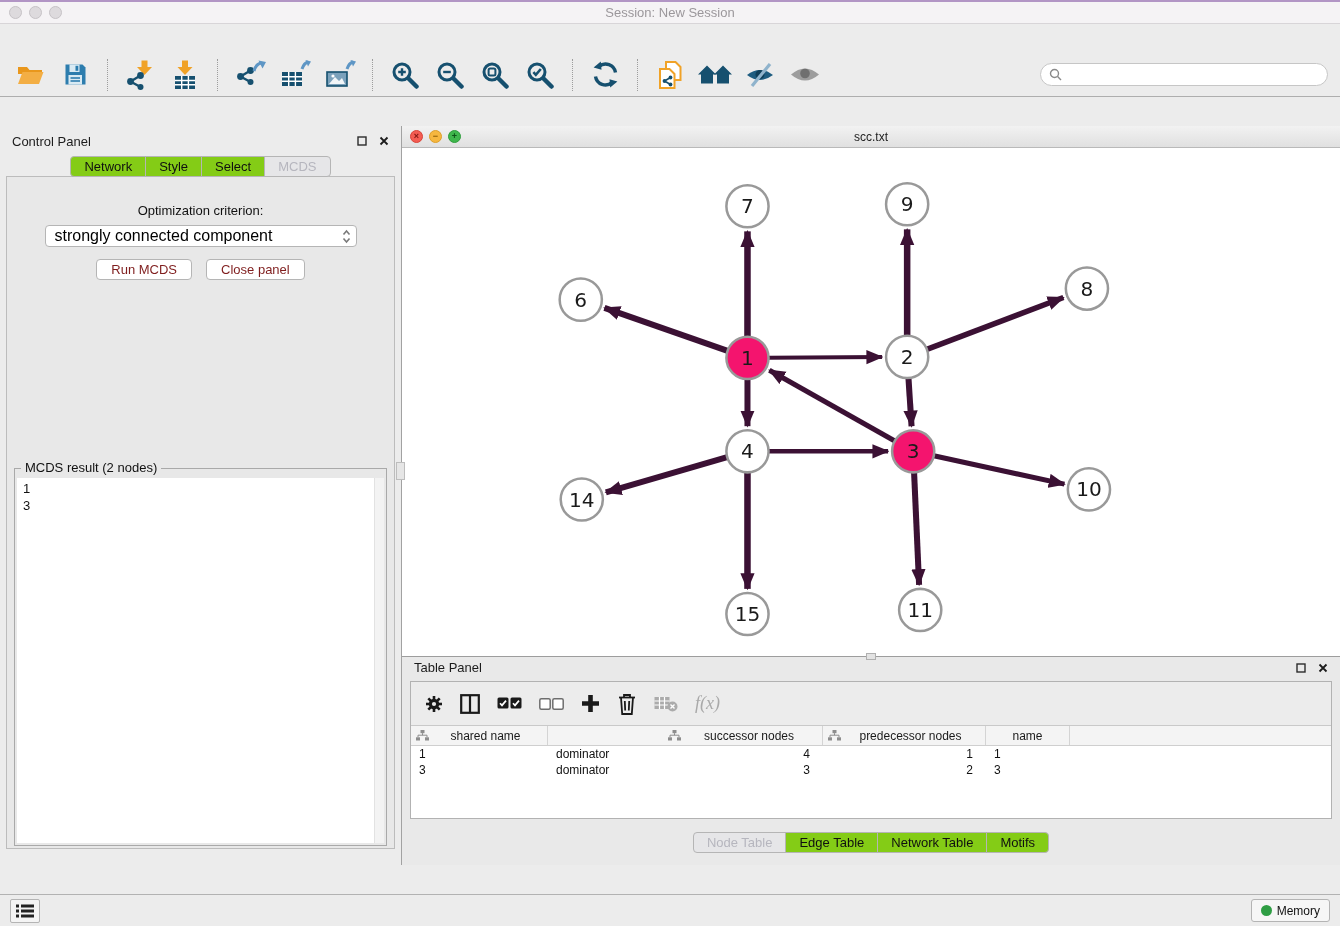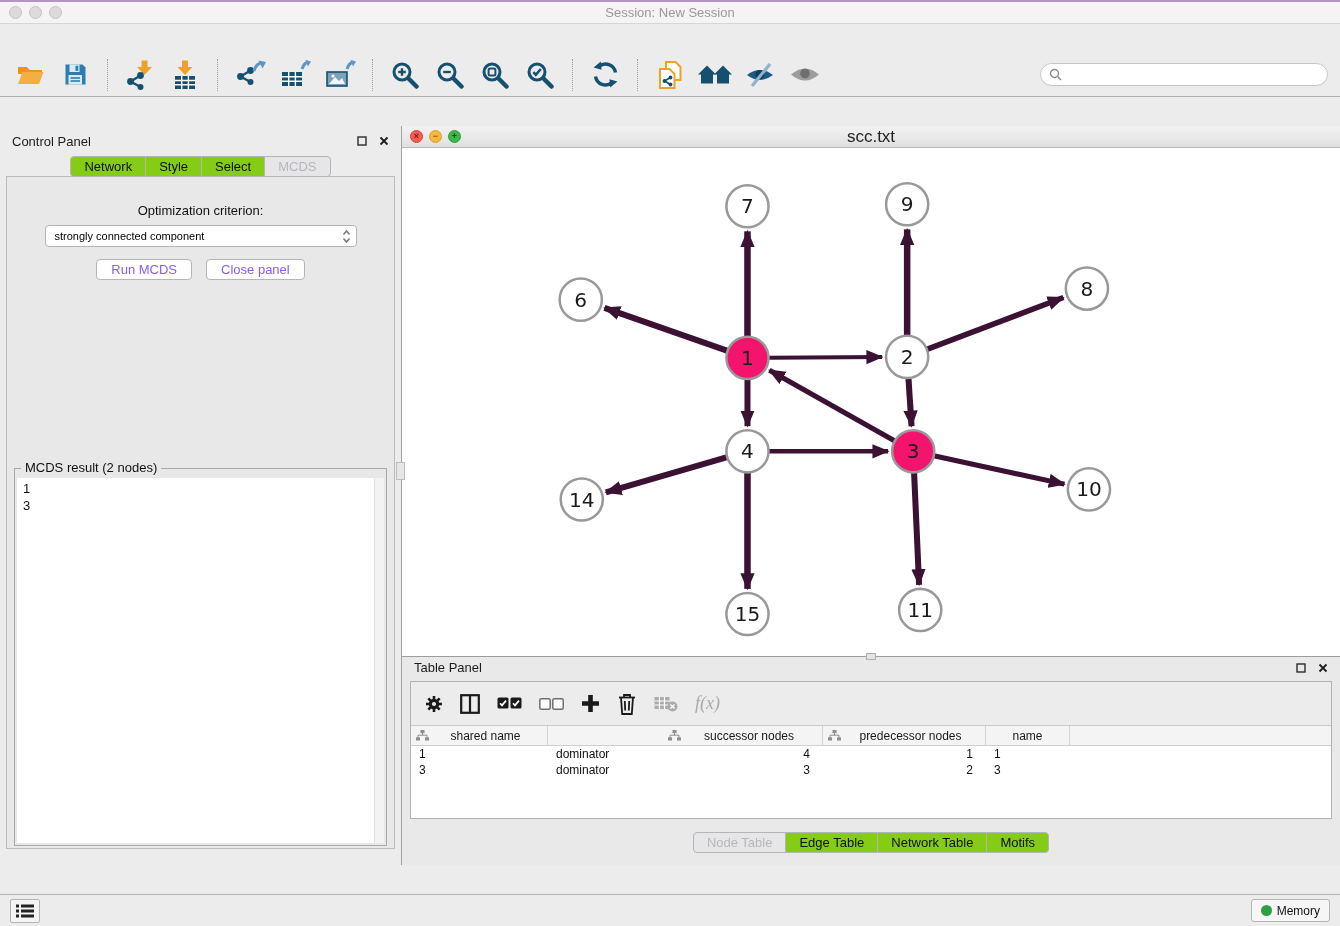--- a/index.html
+++ b/index.html
@@ -42,38 +42,38 @@
   .cp-tabs { display:flex; justify-content:center; height:21px; flex:0 0 auto; position:relative; z-index:2; margin-bottom:-1px; }
   .seg { border:1px solid #b5b5b5; background:#84cc16; color:#101010; font-size:13px; padding:1px 13px;
          margin-left:-1px; height:21px; font-family:inherit; }
   .seg:first-child { border-radius:4px 0 0 4px; margin-left:0; }
   .seg:last-child  { border-radius:0 4px 4px 0; }
   .seg.seg-disabled { background:#e6e6e8; color:#b6b6be; }
   .cp-box { flex:1; margin:0 6px 16px; border:1px solid #bcbcbc; background:#e8e8e8;
             display:flex; flex-direction:column; padding:0 7px; min-height:0; }
   .opt-label { margin-top:26px; text-align:center; font-size:13px; color:#111; }
   .mac-select { width:312px; height:22px; margin:7px auto 0; background:#fff; border:1px solid #b5b5b5;
-                border-radius:4px; display:flex; align-items:center; padding:0 22px 0 9px; font-size:11px; position:relative; }
+                border-radius:4px; display:flex; align-items:center; padding:0 22px 0 9px; font-size:16px; position:relative; }
   .stepper { position:absolute; right:5px; top:2px; }
   .cp-buttons { display:flex; justify-content:center; gap:14px; margin-top:12px; }
   .mac-btn { background:#fff; border:1px solid #b5b5b5; border-radius:4px; font-size:13px; padding:0 14px;
-             height:21px; display:flex; align-items:center; font-family:inherit; color:#8b5cf6; }
+             height:21px; display:flex; align-items:center; font-family:inherit; color:#7f1d1d; }
   .result-group { margin-top:auto; margin-bottom:2px; height:378px; border:1px solid #a9a9a9; position:relative; }
   .result-label { position:absolute; top:-9px; left:6px; background:#e8e8e8; padding:0 4px; font-size:13px; color:#111; }
   .result-body { position:absolute; left:2px; right:2px; top:9px; bottom:2px; background:#fff;
                  font-size:13px; line-height:17px; padding:2px 6px; white-space:pre; color:#111; }
   .result-scroll { position:absolute; right:2px; top:9px; bottom:2px; width:10px; background:#f3f3f3; border-left:1px solid #e2e2e2; }
 
   
   .right-area { flex:1; display:flex; flex-direction:column; min-width:0; position:relative; }
   .net-window { height:528px; flex:0 0 528px; display:flex; flex-direction:column; position:relative; }
   .net-titlebar { height:22px; flex:0 0 auto; background:linear-gradient(#f2f2f2,#e0e0e0);
                   border-bottom:1px solid #b9b9b9; display:flex; align-items:center; position:relative; }
   .net-titlebar .traffic { left:8px; top:4px; gap:6px; }
-  .net-title { margin:0 auto; font-size:17px; color:#222; }
+  .net-title { margin:0 auto; font-size:12px; color:#222; }
   .net-canvas { flex:1; background:#fff; position:relative; border-bottom:1px solid #9d9d9d; }
   .net-canvas svg { display:block; width:100%; height:100%; }
   .h-handle { position:absolute; bottom:-4px; left:50%; margin-left:-5px; width:10px; height:7px;
               background:#e3e3e3; border:1px solid #b0b0b0; z-index:3; }
 
   
   .table-panel { flex:1; display:flex; flex-direction:column; background:#e9e9e9; min-height:0; }
   .tp-header { height:27px; flex:0 0 auto; display:flex; align-items:center; padding:0 12px; gap:12px; }
   .tp-frame { flex:1; margin:0 8px; border:1px solid #b2b2b2; background:#fff;
               display:flex; flex-direction:column; min-height:0; }

